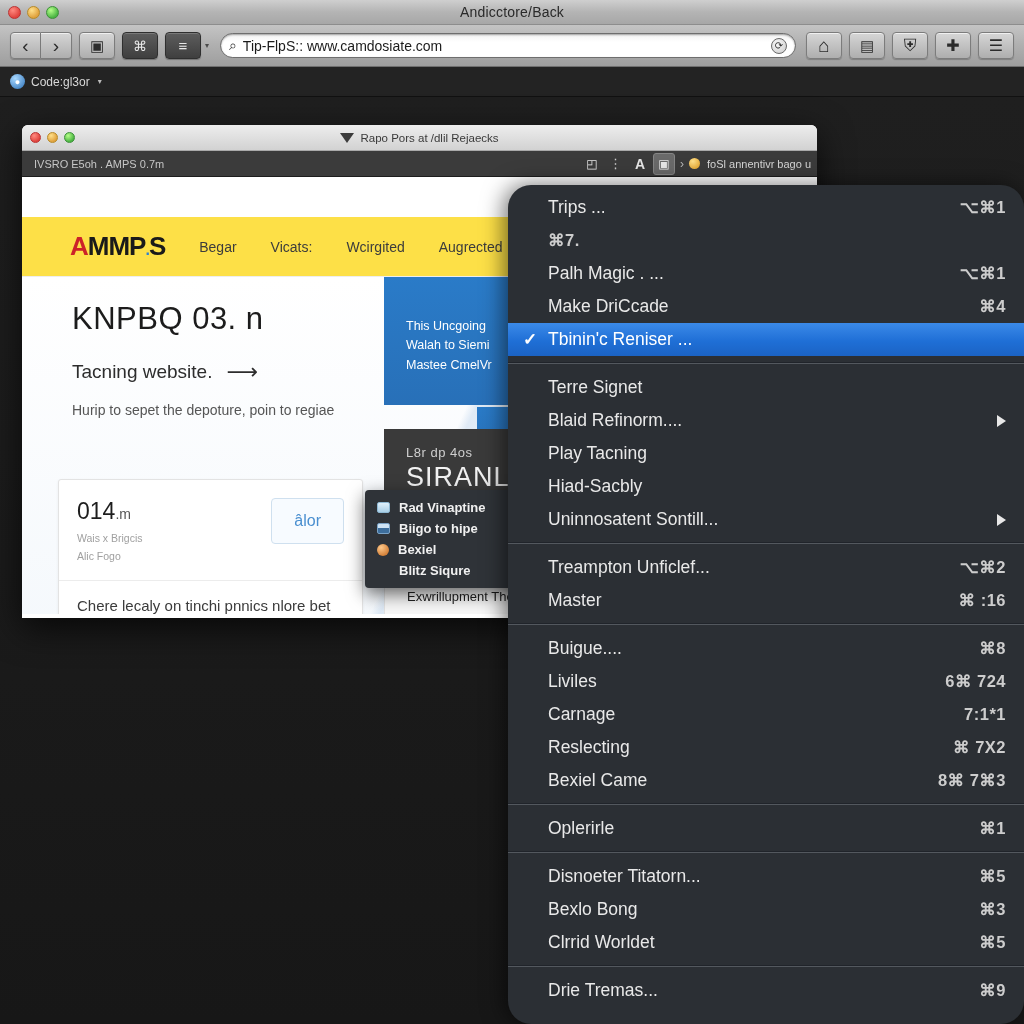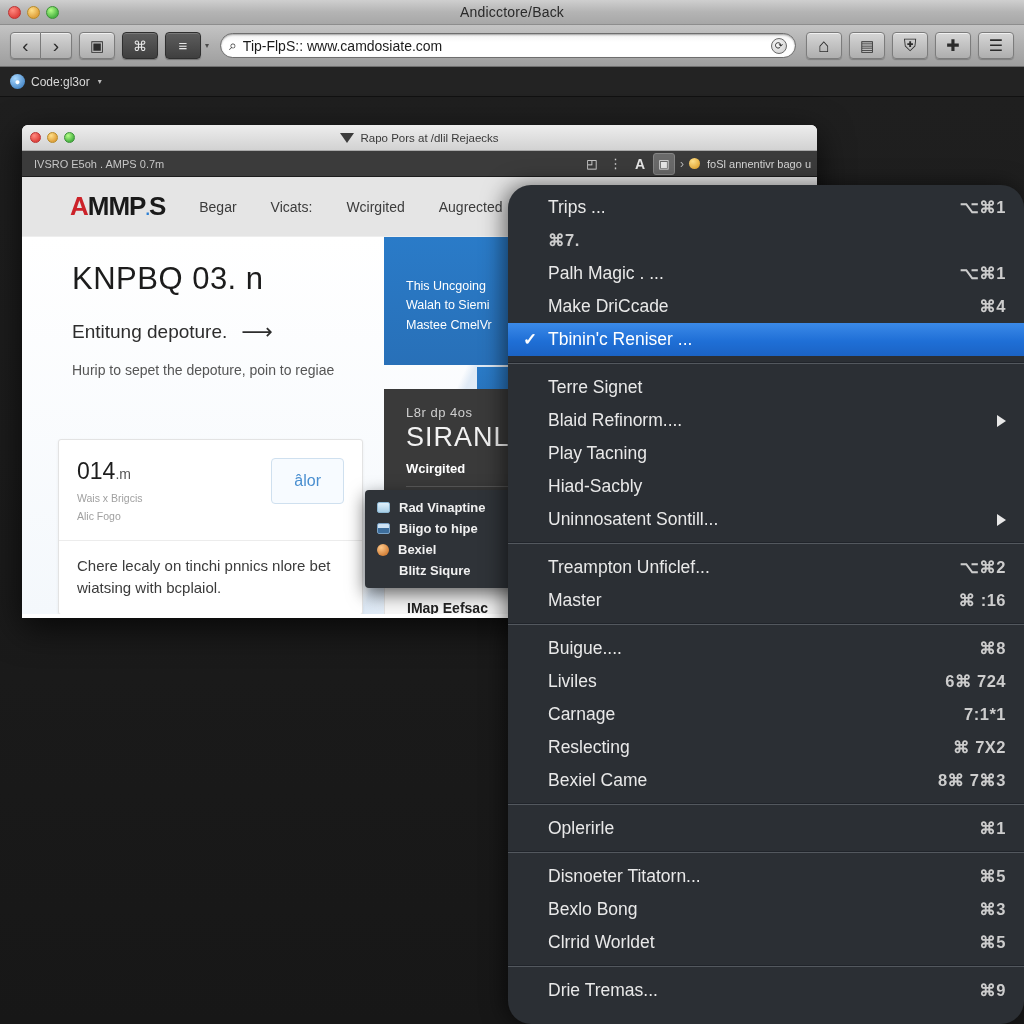--- a/index.html
+++ b/index.html
@@ -138,22 +138,22 @@
   .orange-dot {
     width: 11px; height: 11px; border-radius: 50%;
     background: radial-gradient(circle at 35% 30%, #ffe08a, #e09b1e);
     margin-right: 5px;
   }
   .itb-text { font-size: 11px; color: #d5d5d5; white-space: nowrap; }
 
   
   .page { position: relative; height: 437px; background: #fff; overflow: hidden; }
   .site-nav {
-    height: 60px; background: #e5e5e5; display: flex; align-items: center;
-    padding-left: 48px; gap: 34px; border-bottom: 1px solid #eee;
+    height: 60px; background: #fde047; display: flex; align-items: center;
+    padding-left: 48px; gap: 34px; border-bottom: 1px solid #eee; margin-top: 40px;
   }
   .logo { font-size: 26px; font-weight: bold; letter-spacing: -1px; }
   .logo .a { color: #cc2229; }
   .logo .m { color: #1a1a1a; }
   .logo .dot { color: #2b7fd4; font-size: 16px; }
   .nav-link { font-size: 14px; color: #3c3c3c; white-space: nowrap; }
 
   .hero { position: relative; height: 377px; background: #fff; }
   .hero-bg {
     position: absolute; inset: 0;
@@ -360,21 +360,21 @@
         <span class="nav-link">Wcirgited</span>
         <span class="nav-link">Augrected</span>
         <span class="nav-link">Sipenp</span>
       </div>
 
       <div class="hero">
         <div class="hero-bg"></div>
 
         <div class="hero-h1">KNPBQ 03. n</div>
         <div class="hero-sub">
-          <span>Entitung depoture.</span>
+          <span>Tacning website.</span>
           <span class="arrow-long">⟶</span>
         </div>
         <div class="hero-p">Hurip to sepet the depoture, poin to regiae</div>
 
         <div class="card">
           <div class="card-top">
             <div>
               <div class="card-num">
                 <span>014</span><span class="unit">.m</span>
               </div>

